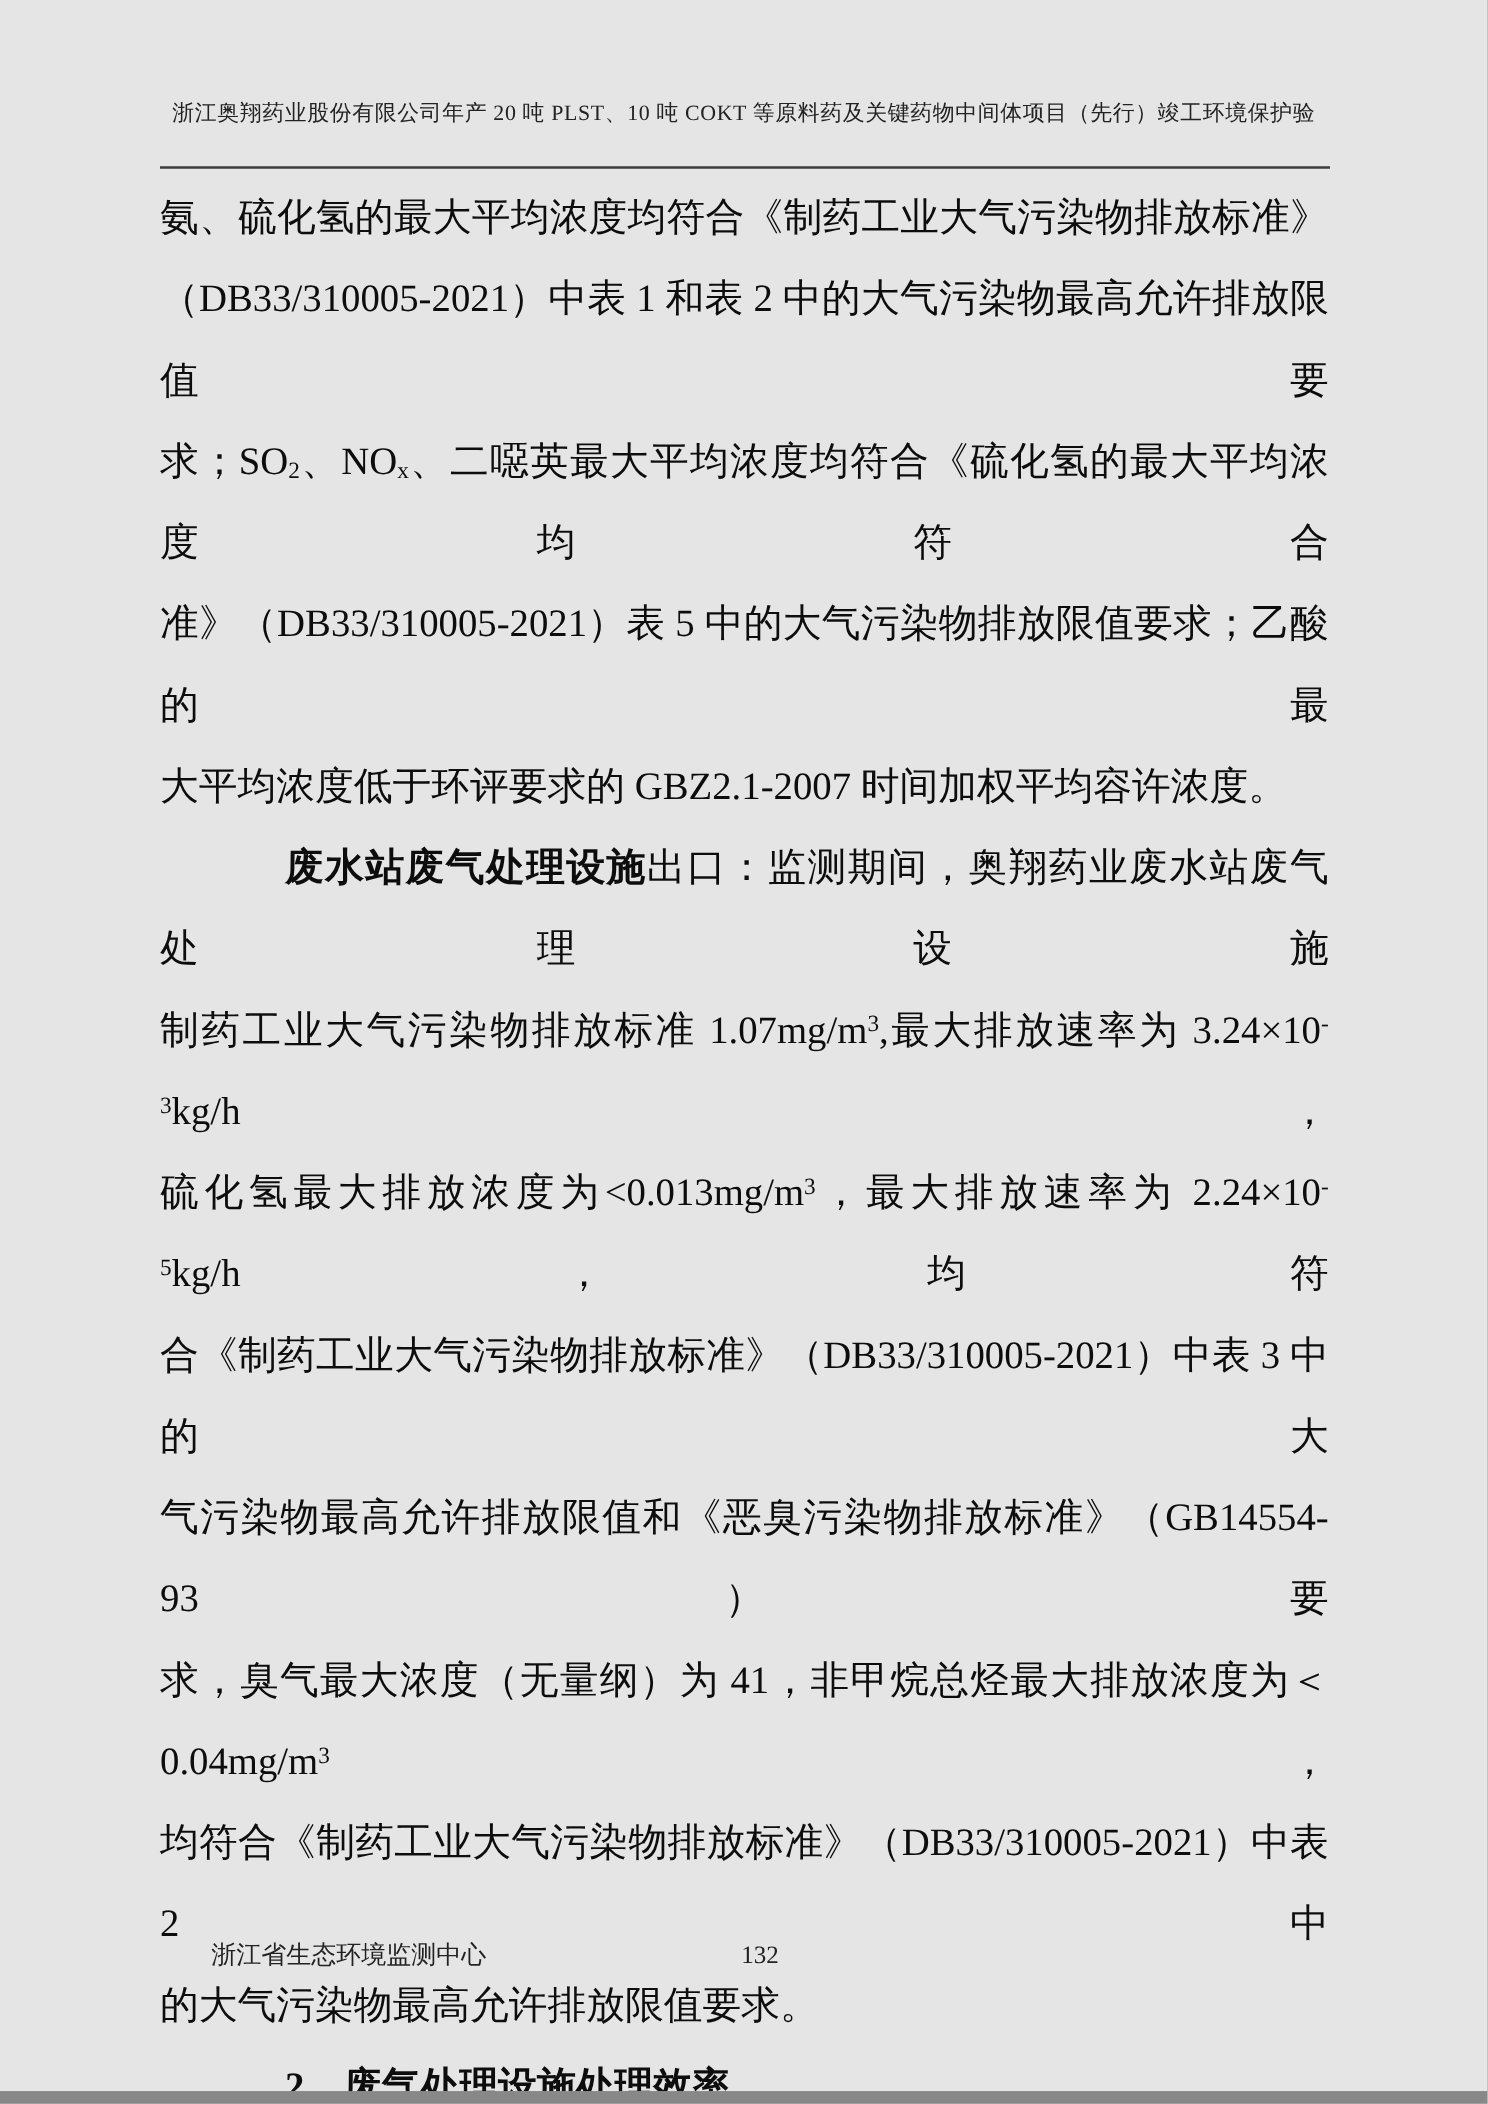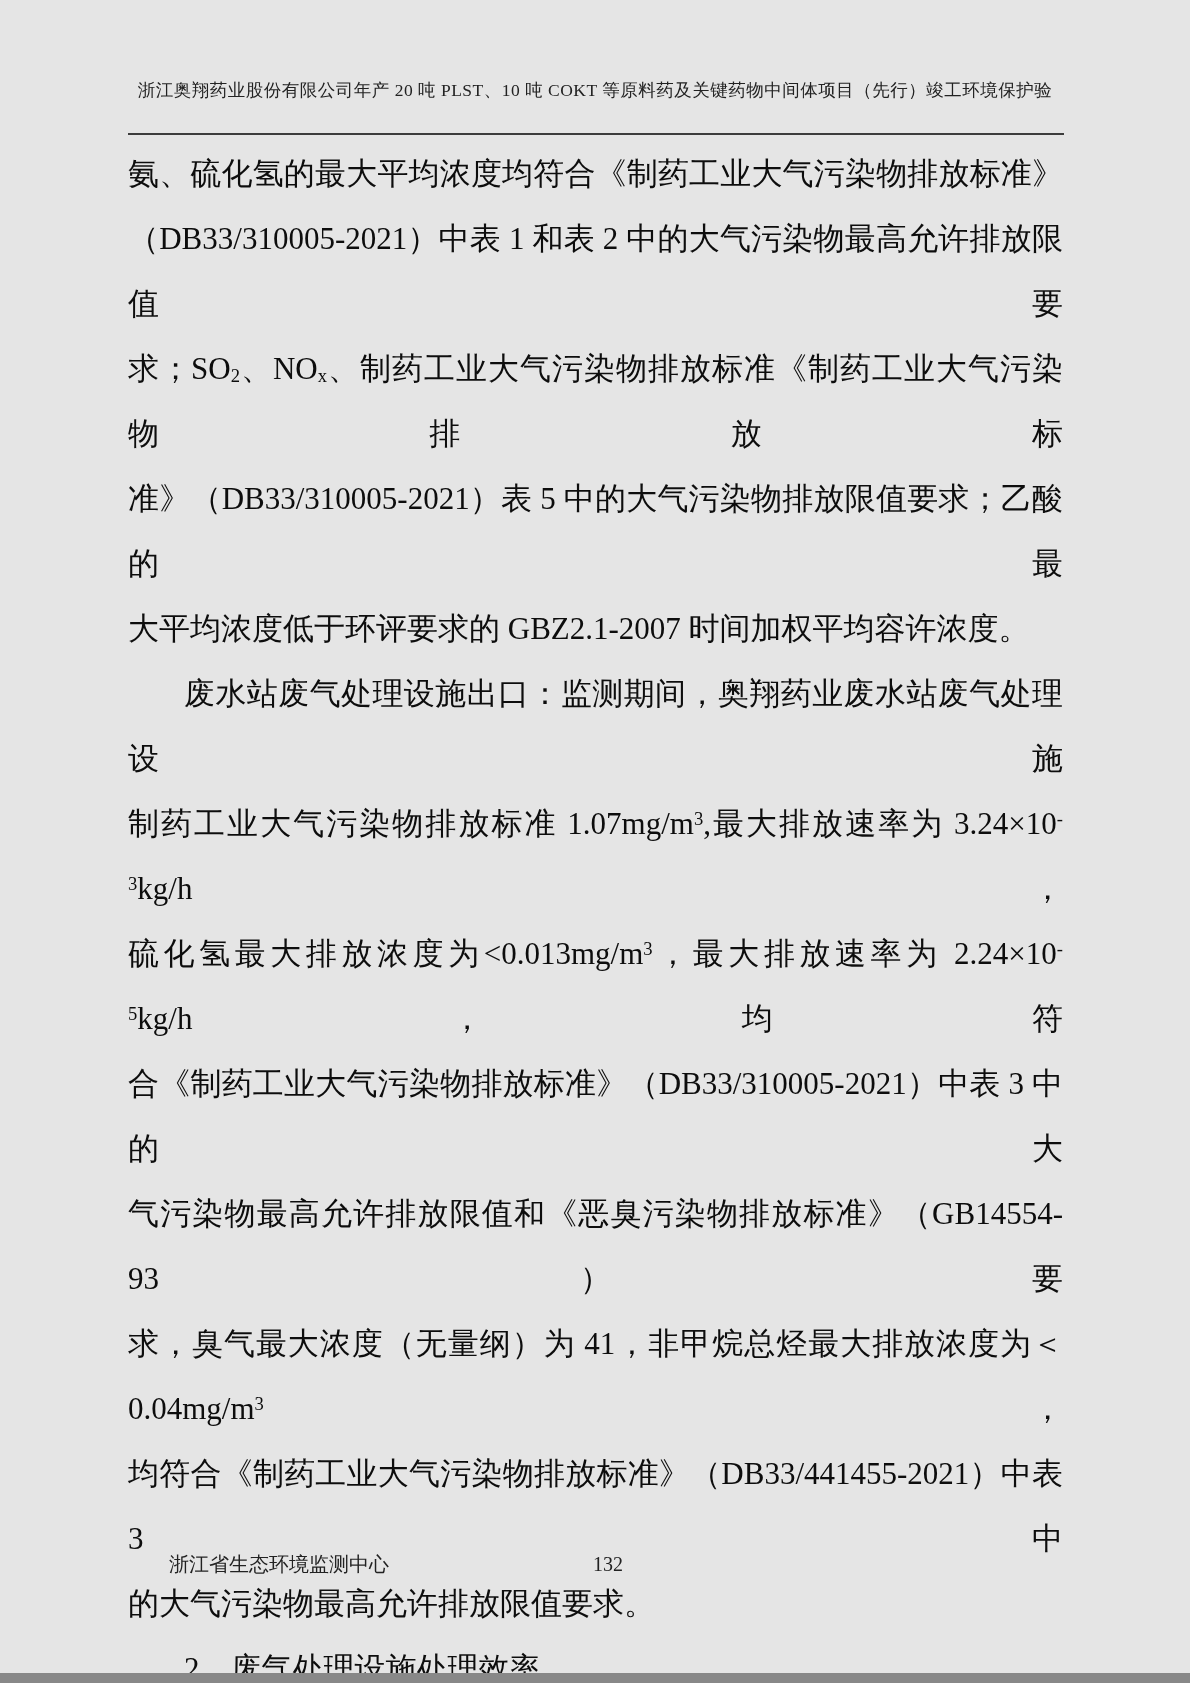--- a/index.html
+++ b/index.html
@@ -29,21 +29,21 @@
   .doc {
     position:absolute; top:141px; left:128px; width:935px;
     font-size:31px; line-height:65px;
     color:#0d0d0d;
   }
   .block { margin:0; }
   .line { width:100%; }
   .line.just { text-align:justify; text-align-last:justify; }
   .line.indent { text-indent:56px; }
   .heading .line { font-weight:bold; }
-  span.b { font-weight:normal; }
+  span.b { font-weight:bold;margin-left:44px; }
   span.sup { font-size:0.60em; position:relative; top:-0.48em; line-height:0; }
   span.sub { font-size:0.60em; position:relative; top:0.18em; line-height:0; }
   
   .ftr {
     position:absolute; top:1550px; left:128px; width:935px; height:28px;
     font-size:20px; line-height:28px; color:#222;
   }
   .ftr-org { position:absolute; left:22px; top:0;margin-left:19px; }
   .ftr-page { position:absolute; left:415px; top:0; width:80px; text-align:right; }
 </style>
@@ -54,32 +54,32 @@
 
   <div class="hdr">
     <div>浙江奥翔药业股份有限公司年产 20 吨 PLST、10 吨 COKT 等原料药及关键药物中间体项目（先行）竣工环境保护验</div>
   </div>
   <div class="hdr-rule"></div>
 
   <div class="doc">
       <div class="block para">
         <div class="line just"><span>氨、硫化氢的最大平均浓度均符合《制药工业大气污染物排放标准》</span></div>
         <div class="line just"><span>（DB33/310005-2021）中表 1 和表 2 中的大气污染物最高允许排放限值要</span></div>
-        <div class="line just"><span>求；SO</span><span class="sub">2</span><span>、NO</span><span class="sub">x</span><span>、制药工业大气污染物排放标准《制药工业大气污染物排放标</span></div>
+        <div class="line just"><span>求；SO</span><span class="sub">2</span><span>、NO</span><span class="sub">x</span><span>、二噁英最大平均浓度均符合《硫化氢的最大平均浓度均符合</span></div>
         <div class="line just"><span>准》（DB33/310005-2021）表 5 中的大气污染物排放限值要求；乙酸的最</span></div>
         <div class="line"><span>大平均浓度低于环评要求的 GBZ2.1-2007 时间加权平均容许浓度。</span></div>
       </div>
       <div class="block para">
         <div class="line just indent"><span class="b">废水站废气处理设施</span><span>出口：监测期间，奥翔药业废水站废气处理设施</span></div>
         <div class="line just"><span>制药工业大气污染物排放标准 1.07mg/m</span><span class="sup">3</span><span>,最大排放速率为 3.24×10</span><span class="sup">-3</span><span>kg/h，</span></div>
         <div class="line just"><span>硫化氢最大排放浓度为&lt;0.013mg/m</span><span class="sup">3</span><span>，最大排放速率为 2.24×10</span><span class="sup">-5</span><span>kg/h，均符</span></div>
         <div class="line just"><span>合《制药工业大气污染物排放标准》（DB33/310005-2021）中表 3 中的大</span></div>
         <div class="line just"><span>气污染物最高允许排放限值和《恶臭污染物排放标准》（GB14554-93）要</span></div>
         <div class="line just"><span>求，臭气最大浓度（无量纲）为 41，非甲烷总烃最大排放浓度为＜0.04mg/m</span><span class="sup">3</span><span>，</span></div>
-        <div class="line just"><span>均符合《制药工业大气污染物排放标准》（DB33/441455-2021）中表 3 中</span></div>
+        <div class="line just"><span>均符合《制药工业大气污染物排放标准》（DB33/310005-2021）中表 2 中</span></div>
         <div class="line"><span>的大气污染物最高允许排放限值要求。</span></div>
       </div>
       <div class="block heading">
         <div class="line indent"><span class="b">2、废气处理设施处理效率</span></div>
       </div>
     </div>
 
   <div class="ftr">
     <span class="ftr-org">浙江省生态环境监测中心</span>
     <span class="ftr-page">132</span>

